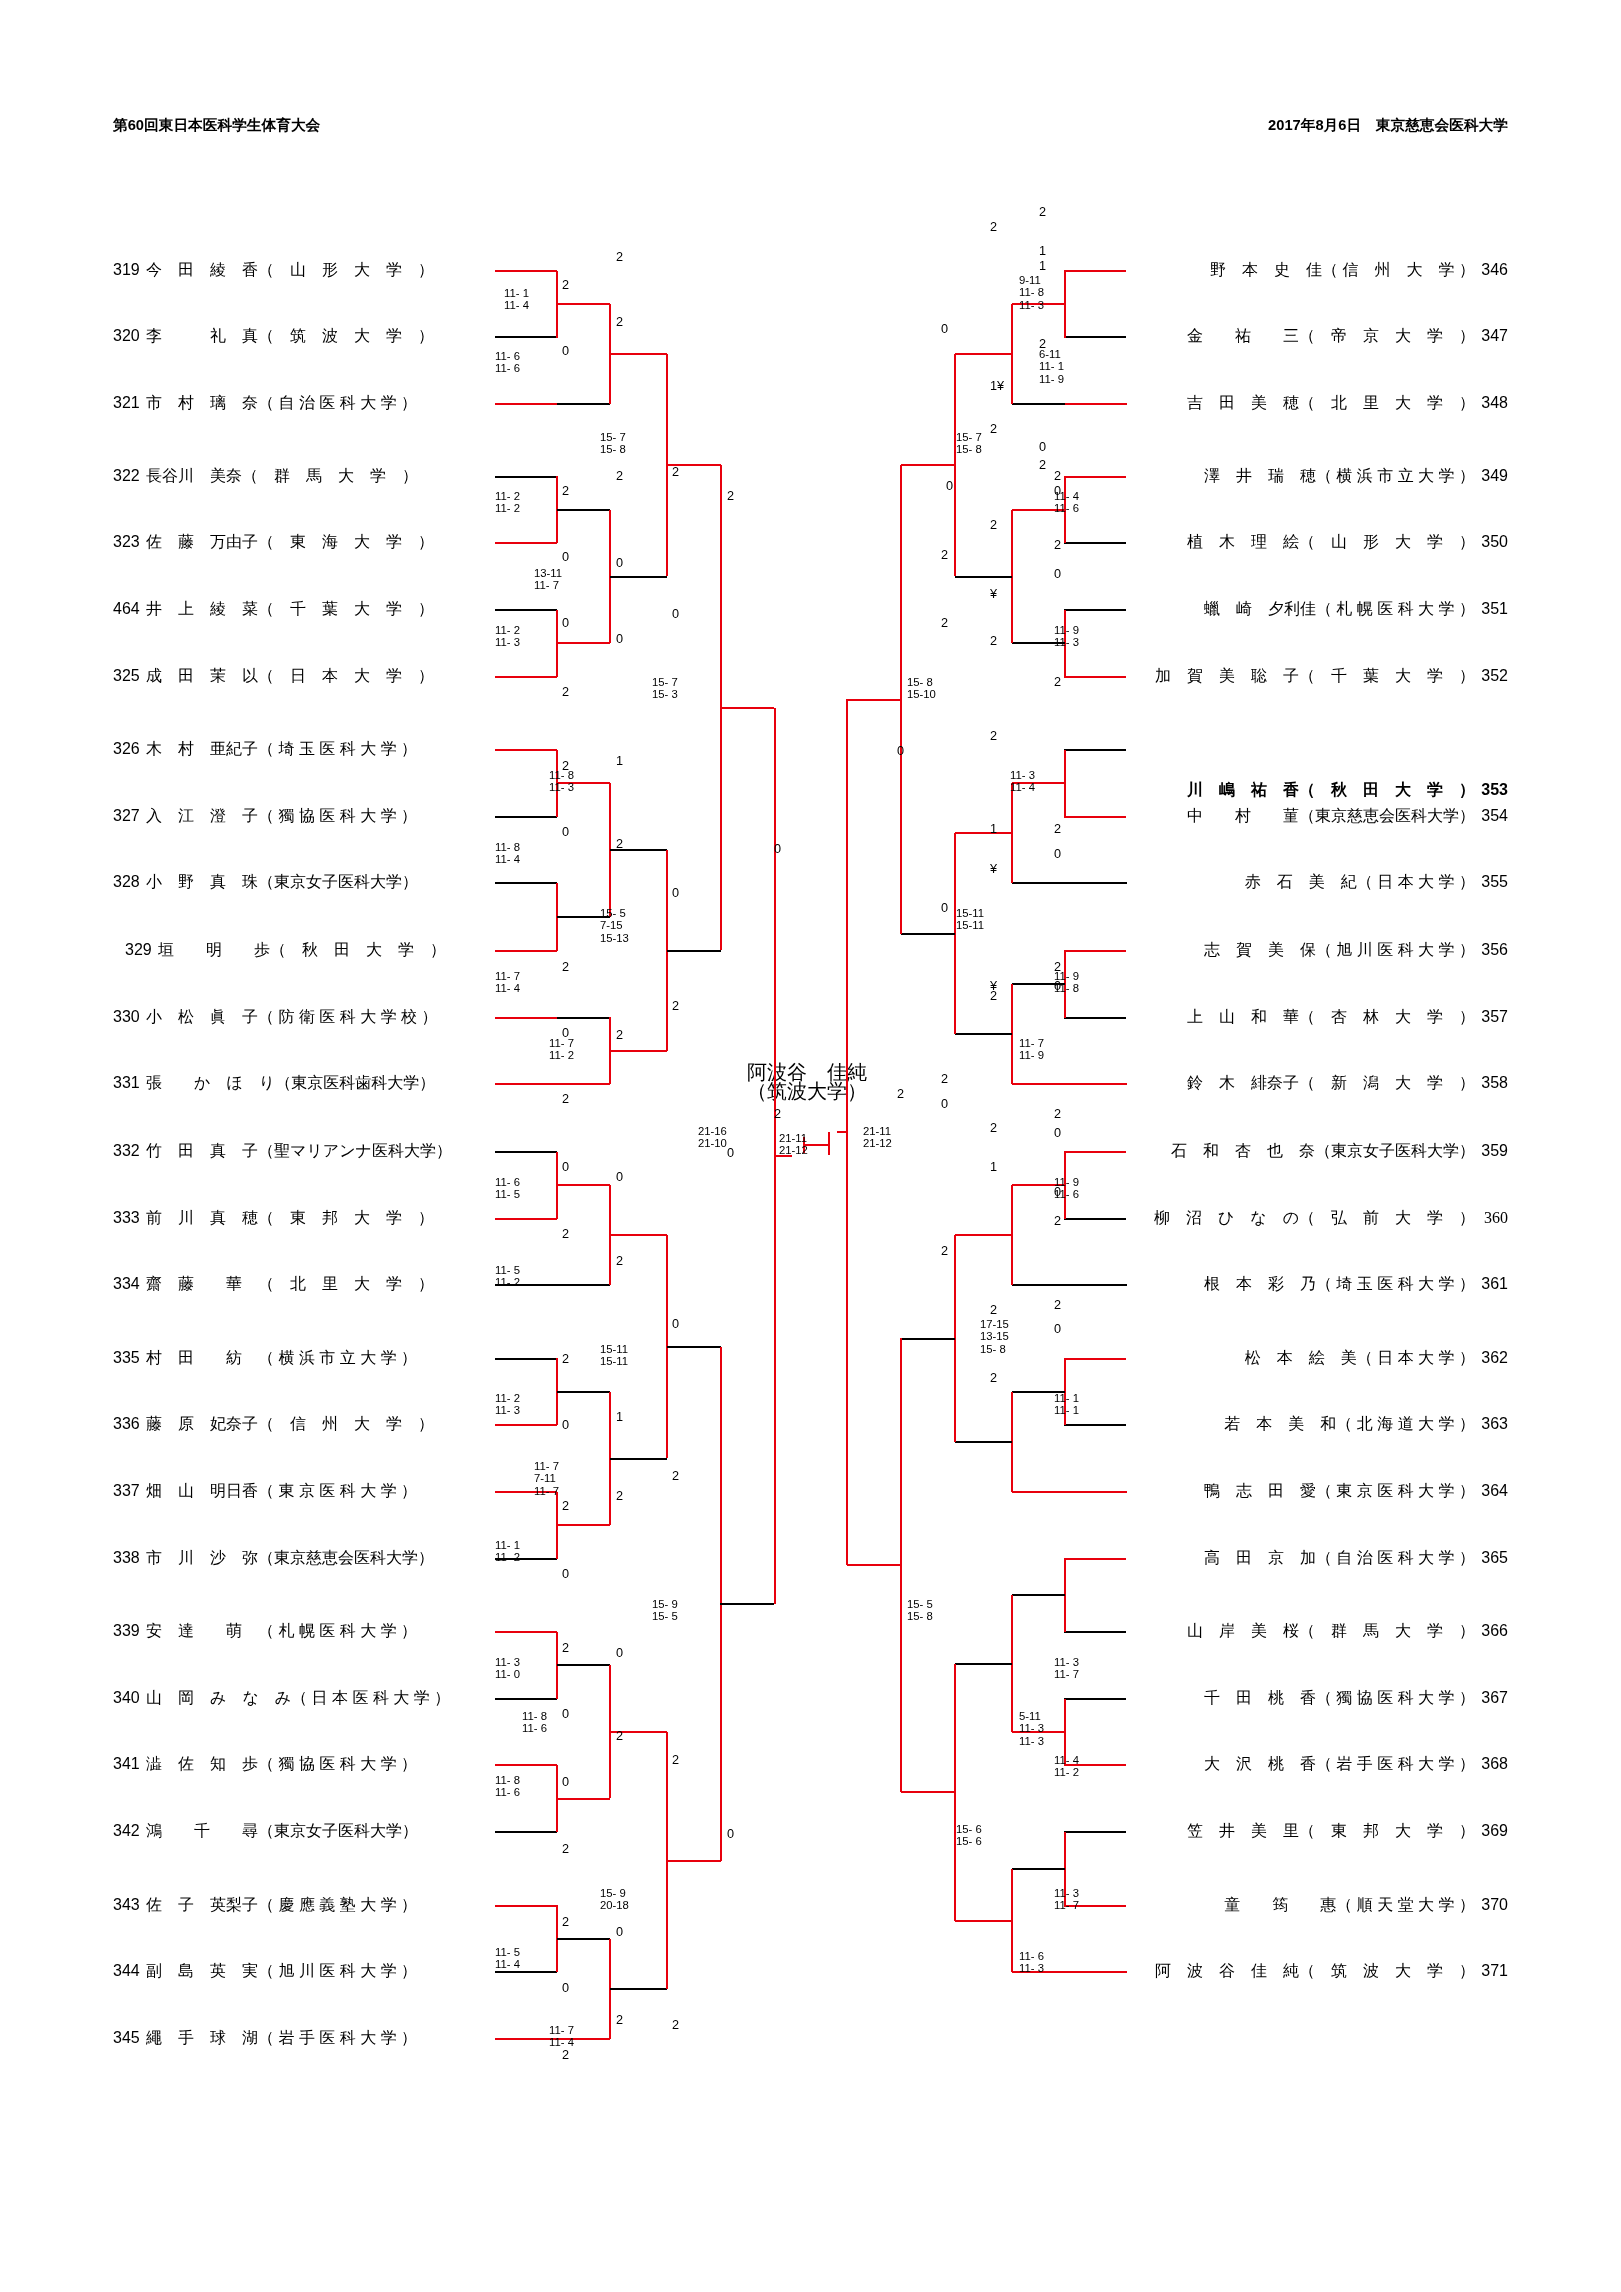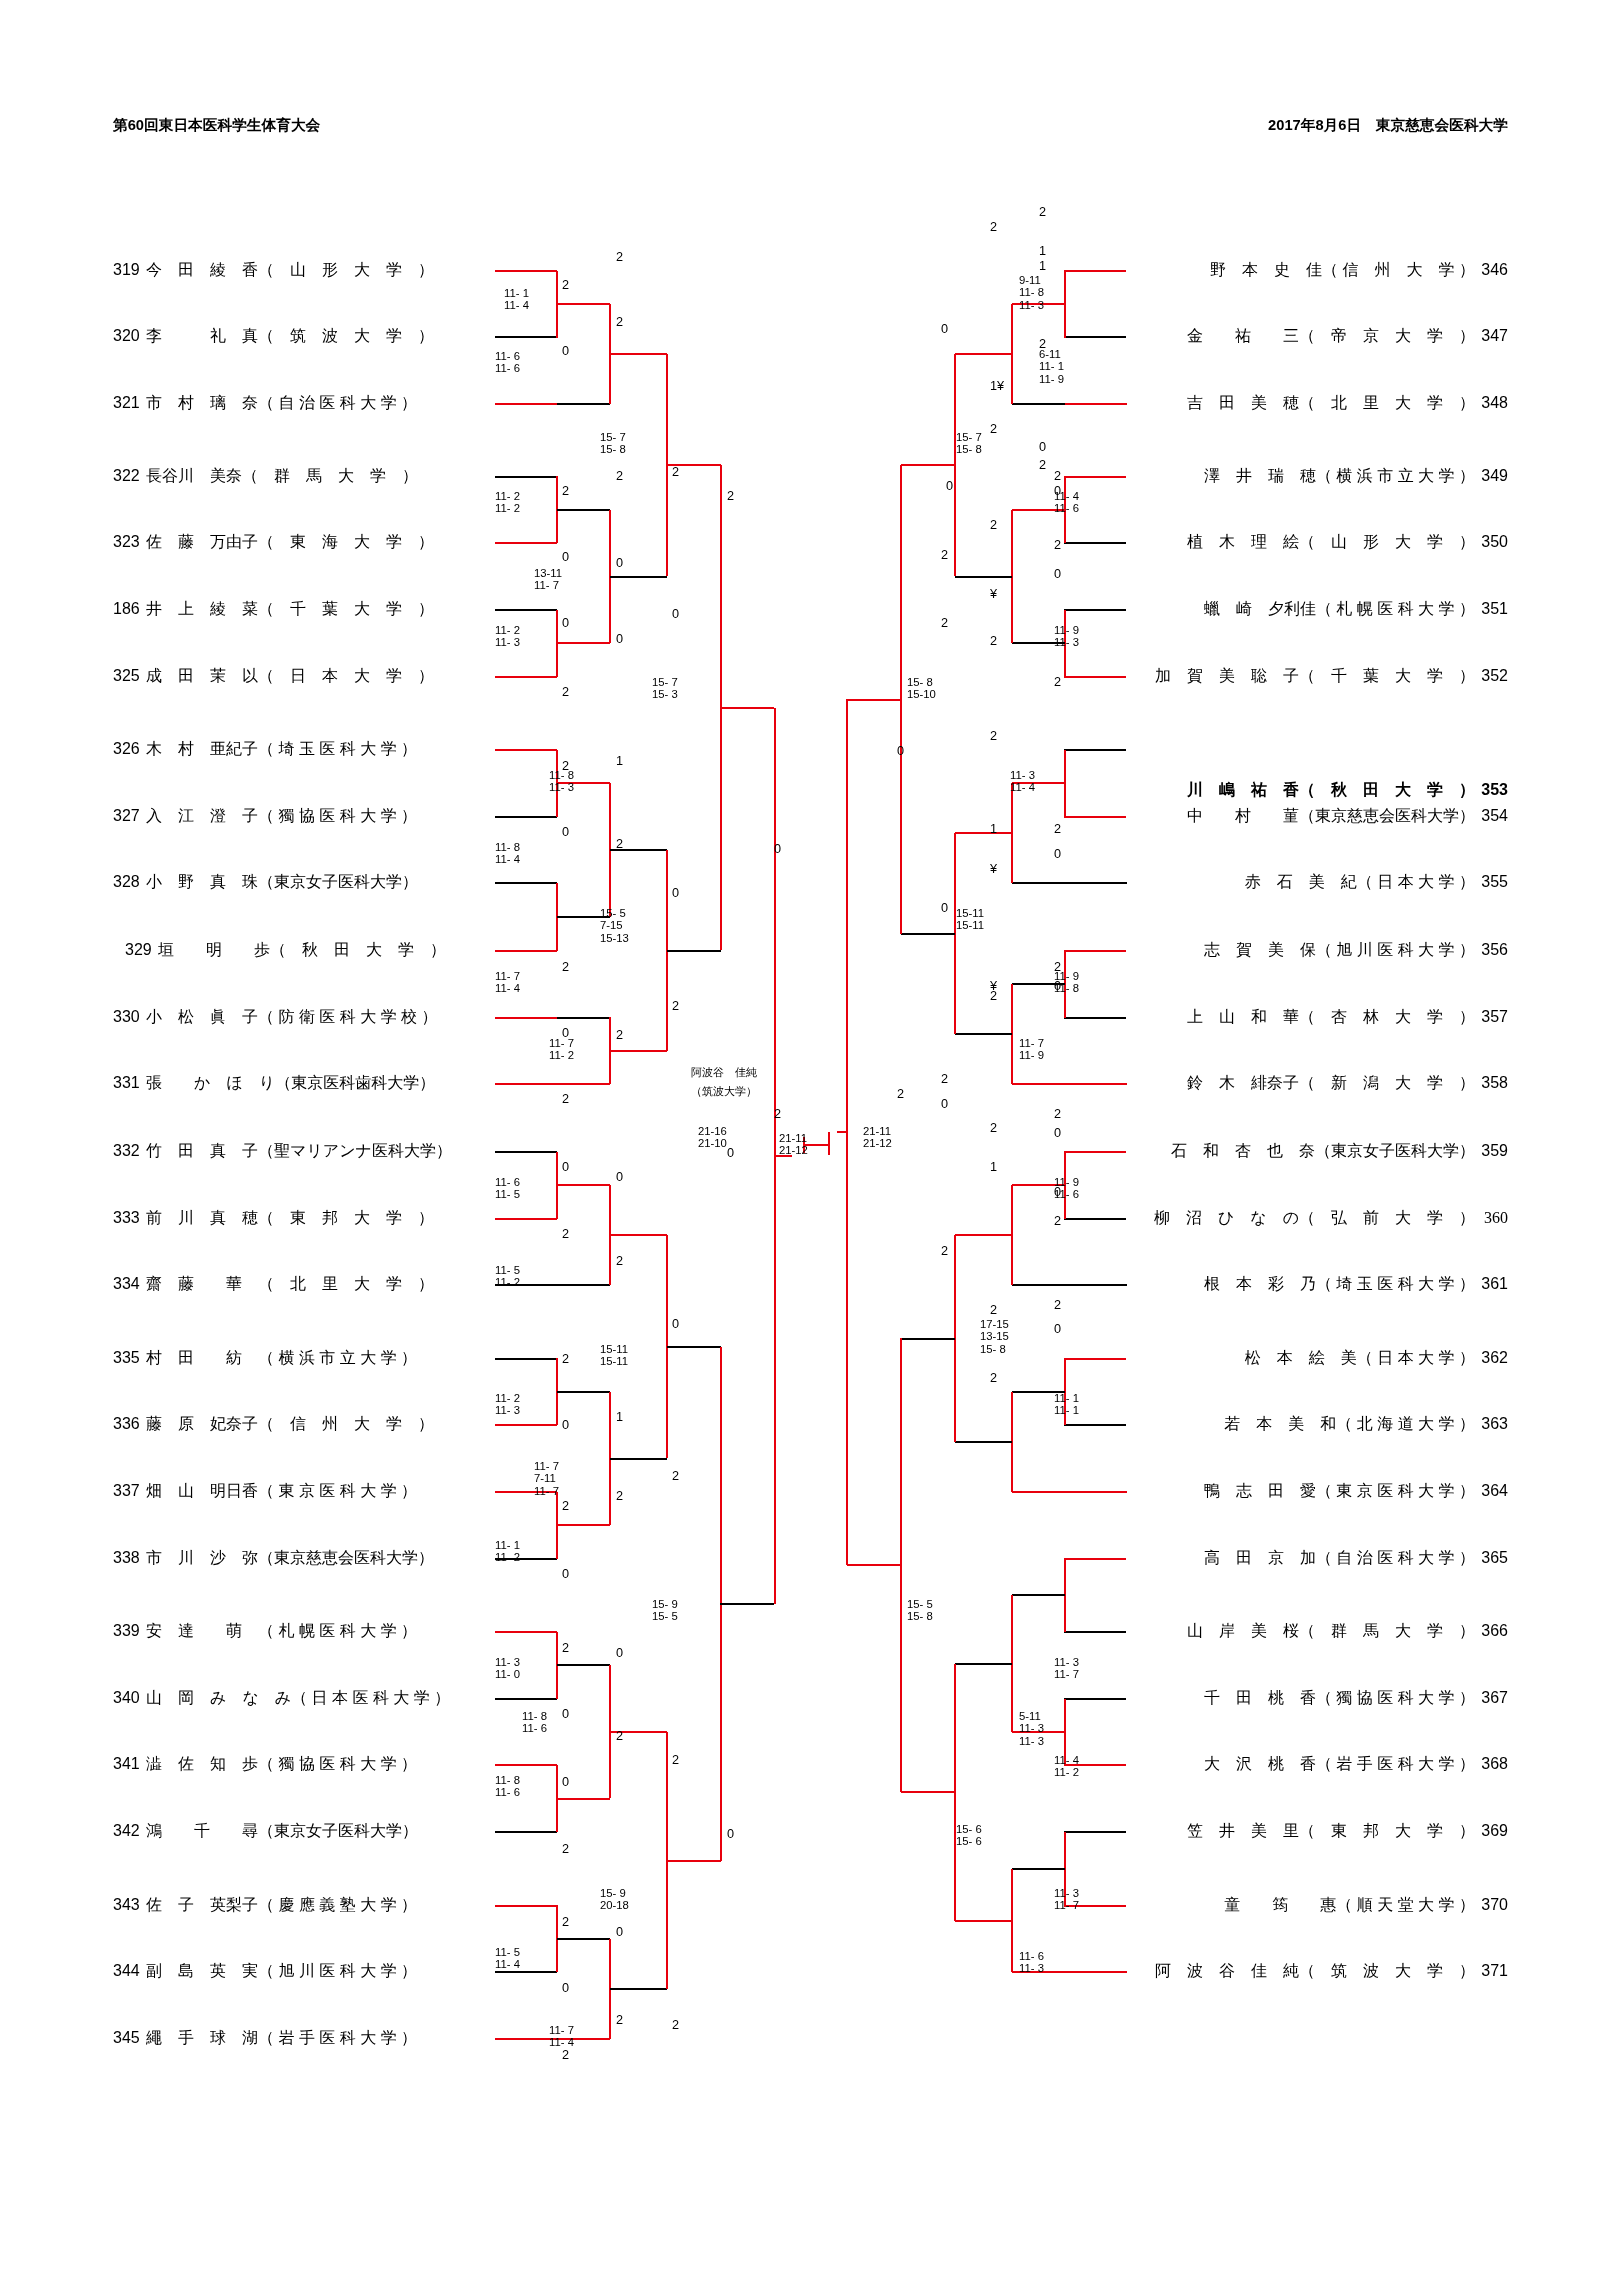--- a/index.html
+++ b/index.html
@@ -45,21 +45,21 @@
   
   .sc{
     position:absolute;font-size:11.3px;line-height:12.3px;white-space:nowrap;
     font-family:"Liberation Sans","DejaVu Sans",sans-serif;
   }
   
   .cnt{position:absolute;font-size:12.7px;line-height:12.7px;}
 
   
   .champ{
-    position:absolute;text-align:left;font-size:11px;line-height:18.6px;
+    position:absolute;text-align:right;font-size:20px;line-height:18.6px;
     white-space:nowrap;
   }
 </style>
 </head>
 <body>
 
 <div class="page">
 
   <div class="hdr-left">第60回東日本医科学生体育大会</div>
   <div class="hdr-right">2017年8月6日　東京慈恵会医科大学</div>
@@ -68,21 +68,21 @@
     <div>阿波谷　佳純</div>
     <div>（筑波大学）</div>
   </div>
 
   <div id="left-names">
       <div class="pl left-pl" style="top: 260px;"><span class="num">319</span><span class="nm">今　田　綾　香（　山　形　大　学　）</span></div>
       <div class="pl left-pl" style="top: 326px;"><span class="num">320</span><span class="nm">李　　　礼　真（　筑　波　大　学　）</span></div>
       <div class="pl left-pl" style="top: 393px;"><span class="num">321</span><span class="nm">市　村　璃　奈（ 自 治 医 科 大 学 ）</span></div>
       <div class="pl left-pl" style="top: 466px;"><span class="num">322</span><span class="nm">長谷川　美奈（　群　馬　大　学　）</span></div>
       <div class="pl left-pl" style="top: 532px;"><span class="num">323</span><span class="nm">佐　藤　万由子（　東　海　大　学　）</span></div>
-      <div class="pl left-pl" style="top: 599px;"><span class="num">186</span><span class="nm">井　上　綾　菜（　千　葉　大　学　）</span></div>
+      <div class="pl left-pl" style="top: 599px;"><span class="num">464</span><span class="nm">井　上　綾　菜（　千　葉　大　学　）</span></div>
       <div class="pl left-pl" style="top: 666px;"><span class="num">325</span><span class="nm">成　田　茉　以（　日　本　大　学　）</span></div>
       <div class="pl left-pl" style="top: 739px;"><span class="num">326</span><span class="nm">木　村　亜紀子（ 埼 玉 医 科 大 学 ）</span></div>
       <div class="pl left-pl" style="top: 806px;"><span class="num">327</span><span class="nm">入　江　澄　子（ 獨 協 医 科 大 学 ）</span></div>
       <div class="pl left-pl" style="top: 872px;"><span class="num">328</span><span class="nm">小　野　真　珠（東京女子医科大学）</span></div>
       <div class="pl left-pl" style="top: 940px; margin-left: 12px;"><span class="num">329</span><span class="nm">垣　　明　　歩（　秋　田　大　学　）</span></div>
       <div class="pl left-pl" style="top: 1007px;"><span class="num">330</span><span class="nm">小　松　眞　子（ 防 衛 医 科 大 学 校 ）</span></div>
       <div class="pl left-pl" style="top: 1073px;"><span class="num">331</span><span class="nm">張　　か　ほ　り（東京医科歯科大学）</span></div>
       <div class="pl left-pl" style="top: 1141px;"><span class="num">332</span><span class="nm">竹　田　真　子（聖マリアンナ医科大学）</span></div>
       <div class="pl left-pl" style="top: 1208px;"><span class="num">333</span><span class="nm">前　川　真　穂（　東　邦　大　学　）</span></div>
       <div class="pl left-pl" style="top: 1274px;"><span class="num">334</span><span class="nm">齋　藤　　華　（　北　里　大　学　）</span></div>

